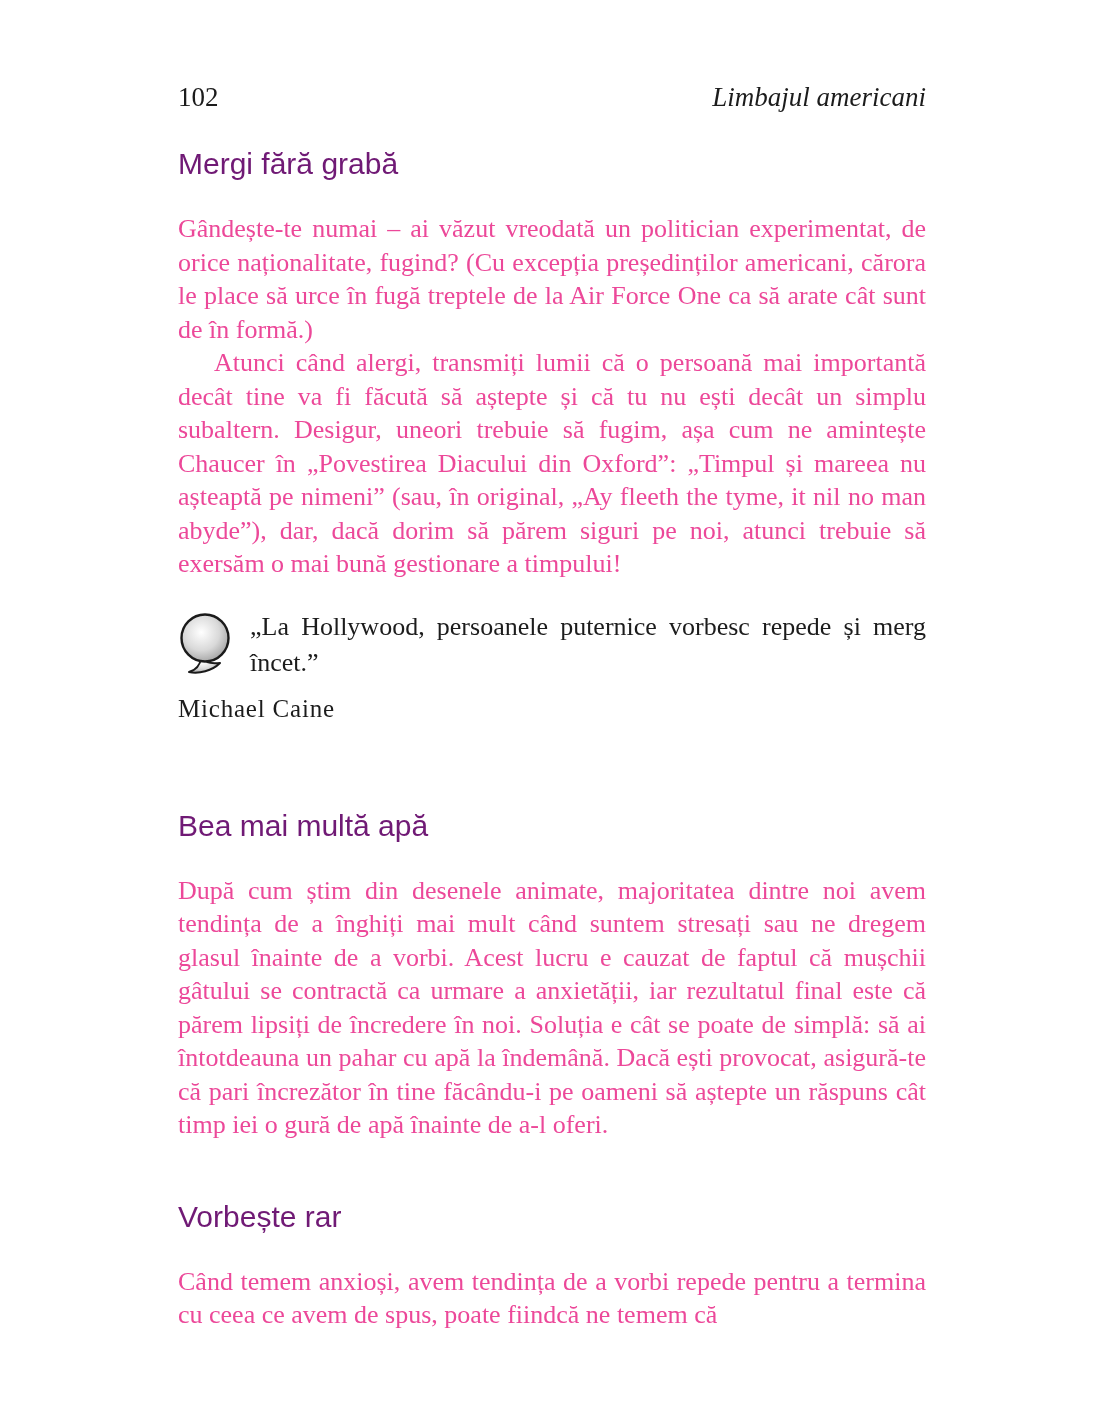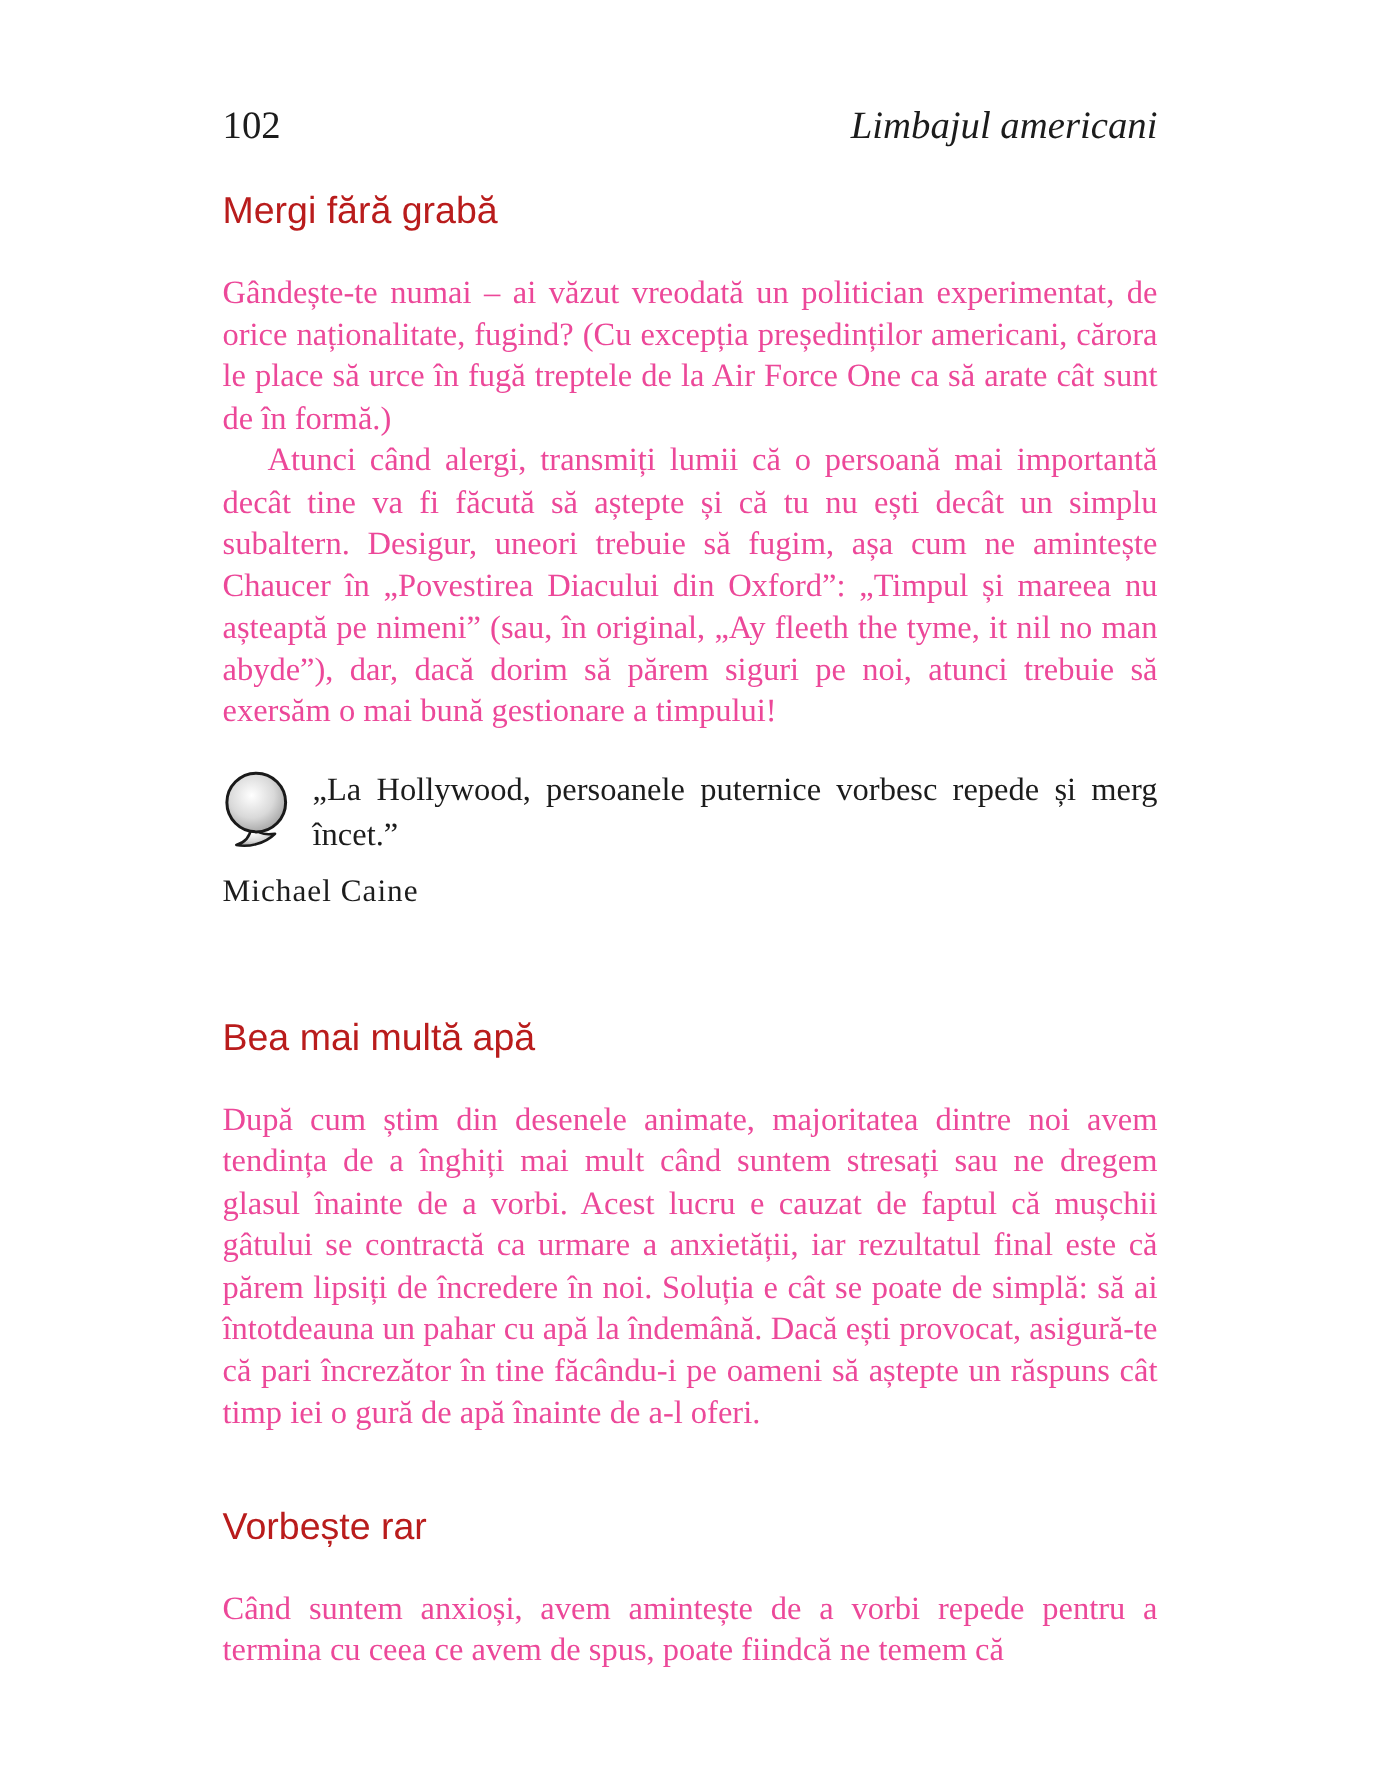--- a/index.html
+++ b/index.html
@@ -17,33 +17,33 @@
   .page {
     box-sizing: border-box;
     width: 1100px;
     height: 1422px;
     padding: 82px 174px 0 178px;
   }
   .page-header {
     display: flex;
     justify-content: space-between;
     align-items: baseline;
-    font-size: 31px;
+    font-size: 27px;
     margin-bottom: 34px;
   }
   .page-number { font-style: normal; }
   .running-title { font-style: italic; }
 
   .section-heading {
     font-family: "Liberation Sans", sans-serif;
     font-weight: 400;
     font-size: 30px;
     line-height: 34px;
     margin: 0;
-    color: #b91c1c;
+    color: #701a75;
   }
   .heading-gap { margin-bottom: 31px; }
 
   .body-para {
     font-size: 26px;
     line-height: 33.5px;
     text-align: justify;
     margin: 0;
     color: #ec4899;
   }
@@ -108,16 +108,16 @@
     <div class="quote-attribution">Michael Caine</div>
   </div>
 
   <div class="section section-2">
     <h2 class="section-heading heading-gap">Bea mai multă apă</h2>
     <p class="body-para">După cum știm din desenele animate, majoritatea dintre noi avem tendința de a înghiți mai mult când suntem stresați sau ne dregem glasul înainte de a vorbi. Acest lucru e cauzat de faptul că mușchii gâtului se contractă ca urmare a anxietății, iar rezultatul final este că părem lipsiți de încredere în noi. Soluția e cât se poate de simplă: să ai întotdeauna un pahar cu apă la îndemână. Dacă ești provocat, asigură-te că pari încrezător în tine făcându-i pe oameni să aștepte un răspuns cât timp iei o gură de apă înainte de a-l oferi.</p>
   </div>
 
   <div class="section section-3">
     <h2 class="section-heading heading-gap">Vorbește rar</h2>
-    <p class="body-para">Când suntem anxioși, avem amintește de a vorbi repede pentru a termina cu ceea ce avem de spus, poate fiindcă ne temem că</p>
+    <p class="body-para">Când temem anxioși, avem tendința de a vorbi repede pentru a termina cu ceea ce avem de spus, poate fiindcă ne temem că</p>
   </div>
 
 </div>
 
 </body></html>

